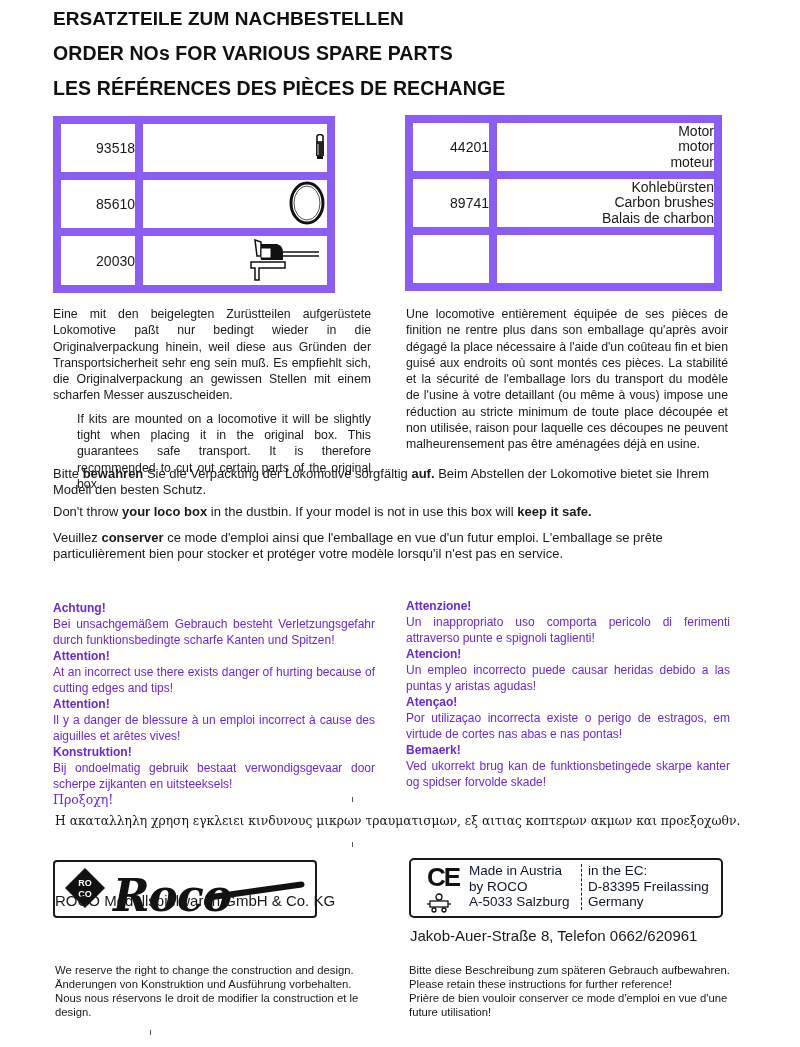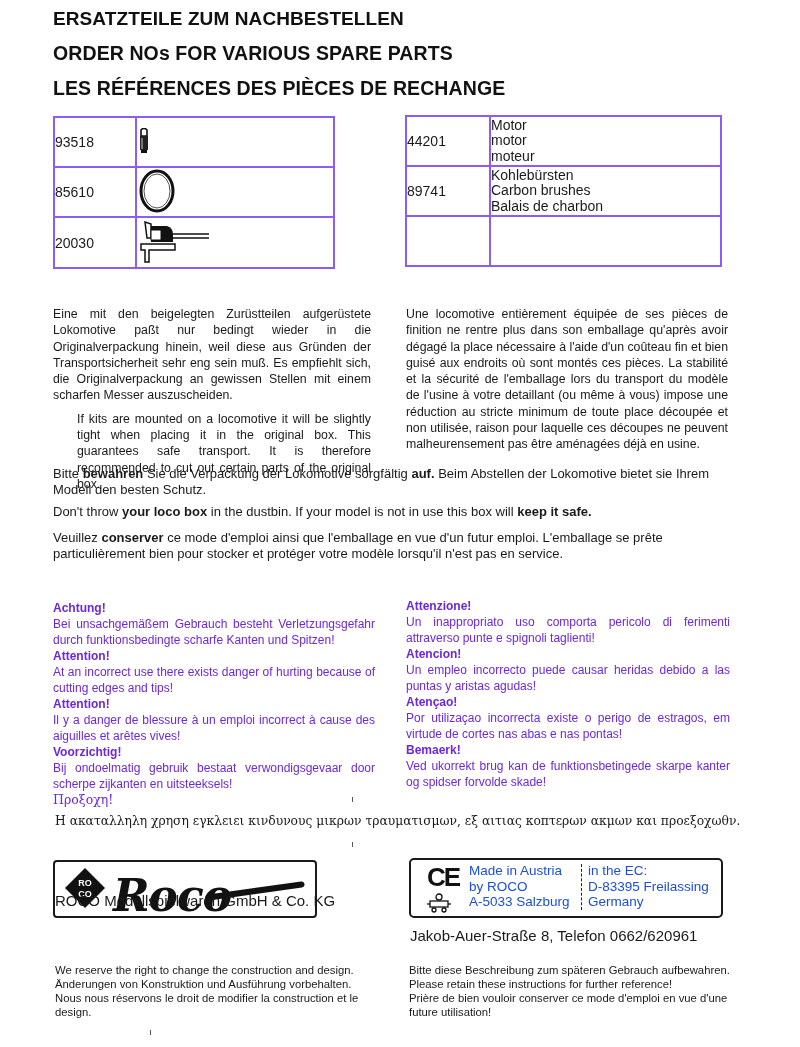--- a/index.html
+++ b/index.html
@@ -14,21 +14,21 @@
     white-space: nowrap; color: #111;
   }
   #t1 { top: 8px; font-size: 19px; }
   #t2 { top: 42px; }
   #t3 { top: 77px; }
 
   table.parts {
     position: absolute; border-collapse: collapse; table-layout: fixed;
   }
   table.parts td {
-    border: 2px solid #8b5cf6; padding: 0; text-align: left; vertical-align: middle;
+    border: 8px solid #8b5cf6; padding: 0; text-align: right; vertical-align: middle;
     font-size: 14px; color: #1a1a1a; margin-left: 23px;
   }
   #tbl-left { left: 53px; top: 116px; width: 282px; }
   #tbl-left col.c1 { width: 82px; }
   #tbl-left td { height: 48px; }
   #tbl-right { left: 405px; top: 115px; width: 317px; }
   #tbl-right col.c1 { width: 84px; }
   #tbl-right td { height: 48px; }
   .desc { font-size: 13.5px; line-height: 15.5px; }
 
@@ -58,21 +58,21 @@
   }
   #logo-swoosh { position: absolute; left: 150px; top: 26px; width: 100px; height: 6px; background:#111; transform: rotate(-8deg); border-radius: 3px; }
   #company-name { left: 55px; top: 892px; font-size: 15px; color: #1a1a1a; white-space: nowrap; }
 
   #ce-box {
     left: 409px; top: 858px; width: 310px; height: 56px;
     border: 2px solid #1a1a1a; border-radius: 5px;
   }
   #ce-mark { position: absolute; left: 16px; top: 2px; font-size: 26px; font-weight: bold; letter-spacing: -2px; color:#111; }
   #ce-loco { position: absolute; left: 16px; top: 33px; width: 24px; height: 20px; }
-  .ce-line { position: absolute; font-size: 13.5px; line-height: 15.5px; white-space: nowrap; color:#1d4ed8; }
+  .ce-line { position: absolute; font-size: 13.5px; line-height: 15.5px; white-space: nowrap; color:#0f172a; }
   #ce-col1 { left: 58px; top: 3px; }
   #ce-col2 { left: 177px; top: 3px; }
   #ce-sep { position: absolute; left: 170px; top: 4px; width: 0; height: 46px; border-left: 1.5px dashed #222; }
   #address { left: 410px; top: 927px; font-size: 15px; color: #1a1a1a; white-space: nowrap; }
 
   .foot { font-size: 11.3px; line-height: 14px; color: #1a1a1a; }
   #foot-l { left: 55px; top: 963px; width: 322px; }
   #foot-r { left: 409px; top: 963px; width: 330px; }
 
   .speck { position:absolute; width:1px; height:5px; background:#555; }
@@ -171,21 +171,21 @@
   <span>Veuillez </span><b>conserver</b><span> ce mode d'emploi ainsi que l'emballage en vue d'un futur emploi. L'emballage se prête particulièrement bien pour stocker et protéger votre modèle lorsqu'il n'est pas en service.</span>
 </div>
 
 <div class="abs col-l warn" style="top:600px; width:322px;">
   <div class="h">Achtung!</div>
   <div class="t">Bei unsachgemäßem Gebrauch besteht Verletzungsgefahr durch funktionsbedingte scharfe Kanten und Spitzen!</div>
   <div class="h">Attention!</div>
   <div class="t">At an incorrect use there exists danger of hurting because of cutting edges and tips!</div>
   <div class="h">Attention!</div>
   <div class="t">Il y a danger de blessure à un emploi incorrect à cause des aiguilles et arêtes vives!</div>
-  <div class="h">Voorzichtig!</div>
+  <div class="h">Konstruktion!</div>
   <div class="t">Bij ondoelmatig gebruik bestaat verwondigsgevaar door scherpe zijkanten en uitsteeksels!</div>
   <div class="greek">Προξοχη!</div>
 </div>
 
 <div class="abs col-r warn" style="top:598px; width:324px;">
   <div class="h">Attenzione!</div>
   <div class="t">Un inappropriato uso comporta pericolo di ferimenti attraverso punte e spignoli taglienti!</div>
   <div class="h">Atencion!</div>
   <div class="t">Un empleo incorrecto puede causar heridas debido a las puntas y aristas agudas!</div>
   <div class="h">Atençao!</div>

